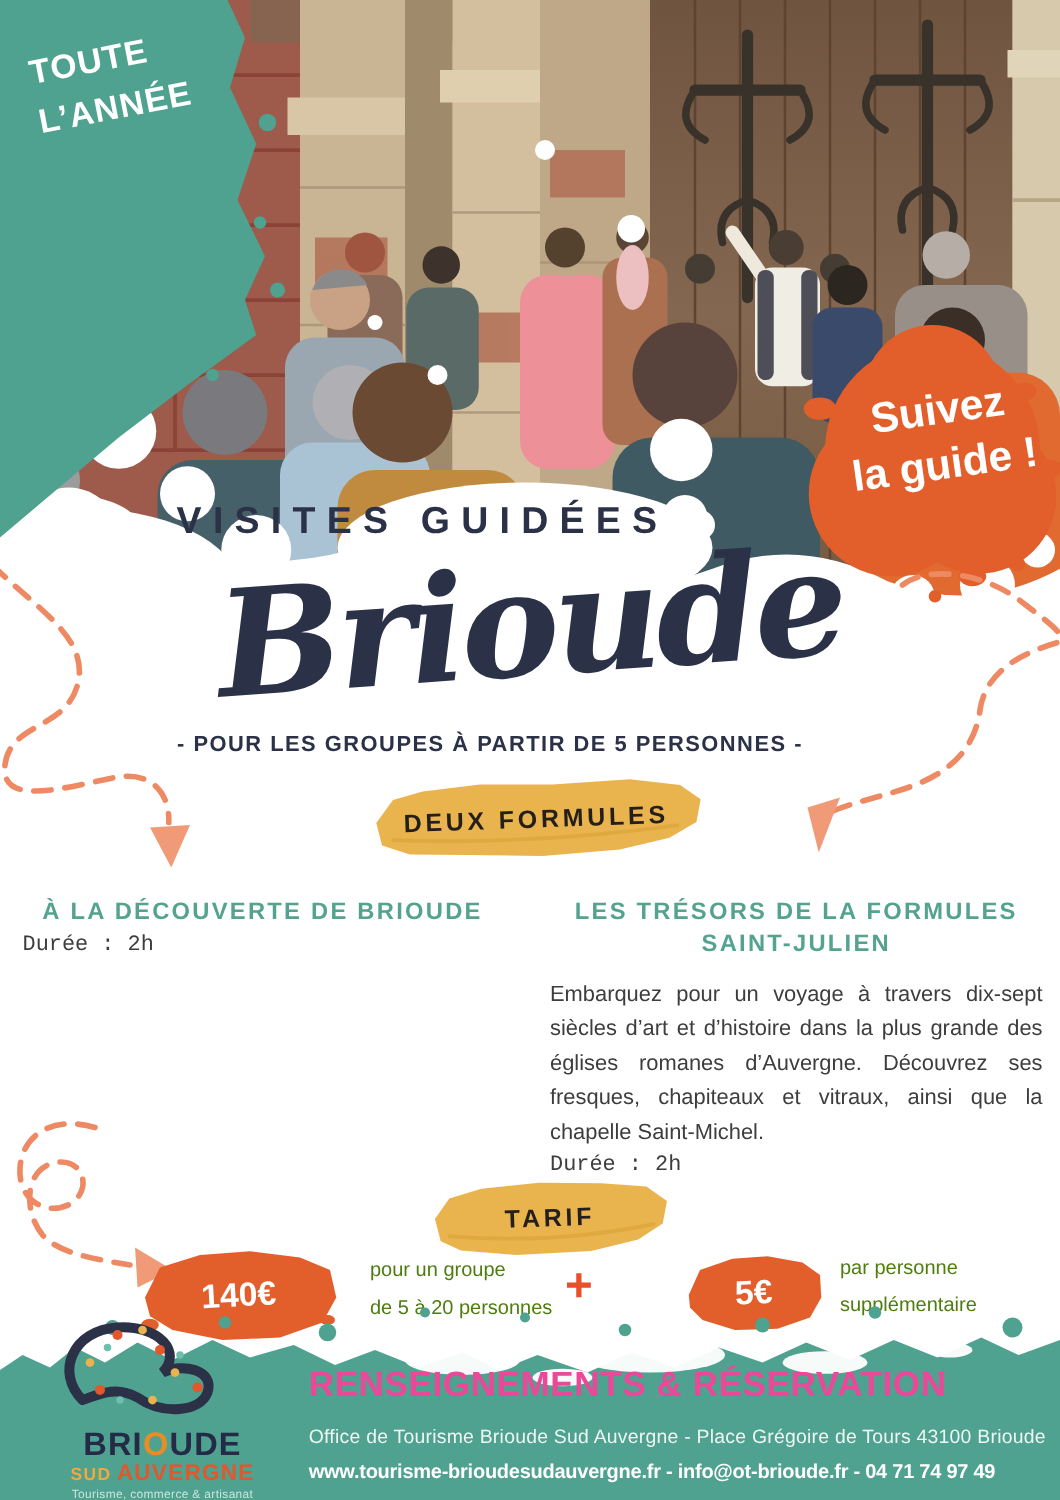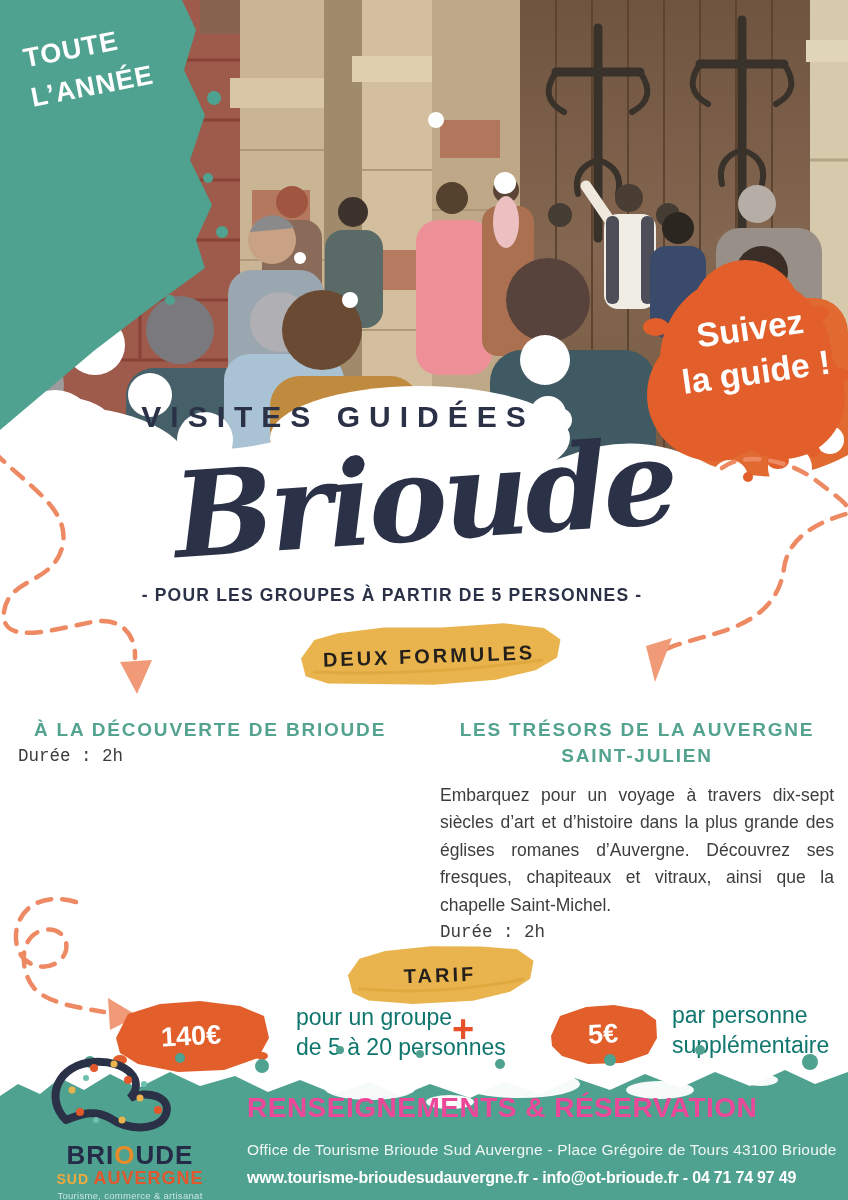--- a/index.html
+++ b/index.html
@@ -71,21 +71,21 @@
 
   
   .price-blob{position:absolute;}
   .price-blob .price-label{
     position:absolute;top:0;left:0;right:0;bottom:0;
     display:flex;align-items:center;justify-content:center;
     color:#ffffff;font-size:27px;font-weight:bold;transform:rotate(-3deg);
   }
   .blob1{top:998px;left:110px;width:162px;height:76px;}
   .blob2{top:1002px;left:546px;width:114px;height:64px;}
-  .price-desc{position:absolute;font-size:23px;line-height:30px;color:#0f766e;}
+  .price-desc{position:absolute;font-size:16px;line-height:30px;color:#4d7c0f;}
   .desc1{top:1002px;left:296px;width:230px;}
   .desc2{top:1000px;left:672px;width:180px;}
   .plus-sign{
     position:absolute;top:1008px;left:452px;color:#e8502a;
     font-size:38px;font-weight:bold;
   }
 
   
   .footer-svg{position:absolute;top:1040px;left:0;}
   .footer-title{
@@ -332,21 +332,21 @@
     </svg>
     <div class="brush-label">DEUX FORMULES</div>
   </div>
 
   <div class="offer offer-left">
     <div class="offer-title">À LA DÉCOUVERTE DE BRIOUDE</div>
     <div class="offer-duration">Durée : 2h</div>
   </div>
 
   <div class="offer offer-right">
-    <div class="offer-title">LES TRÉSORS DE LA AUVERGNE SAINT-JULIEN</div>
+    <div class="offer-title">LES TRÉSORS DE LA FORMULES SAINT-JULIEN</div>
     <div class="offer-body">Embarquez pour un voyage à travers dix-sept siècles d’art et d’histoire dans la plus grande des églises romanes d’Auvergne. Découvrez ses fresques, chapiteaux et vitraux, ainsi que la chapelle Saint-Michel.</div>
     <div class="offer-duration">Durée : 2h</div>
   </div>
 
   <div class="brush-wrap tarif">
     <svg width="196" height="62" viewBox="0 0 196 62">
       <polygon fill="#e9b44e" points="6,28 18,12 44,5 90,2 140,4 176,8 192,20 188,38 168,50 130,58 70,59 26,54 10,46"></polygon>
       <path d="M16,42 Q100,52 182,38" stroke="#dfa93f" stroke-width="3" fill="none"></path>
     </svg>
     <div class="brush-label">TARIF</div>

